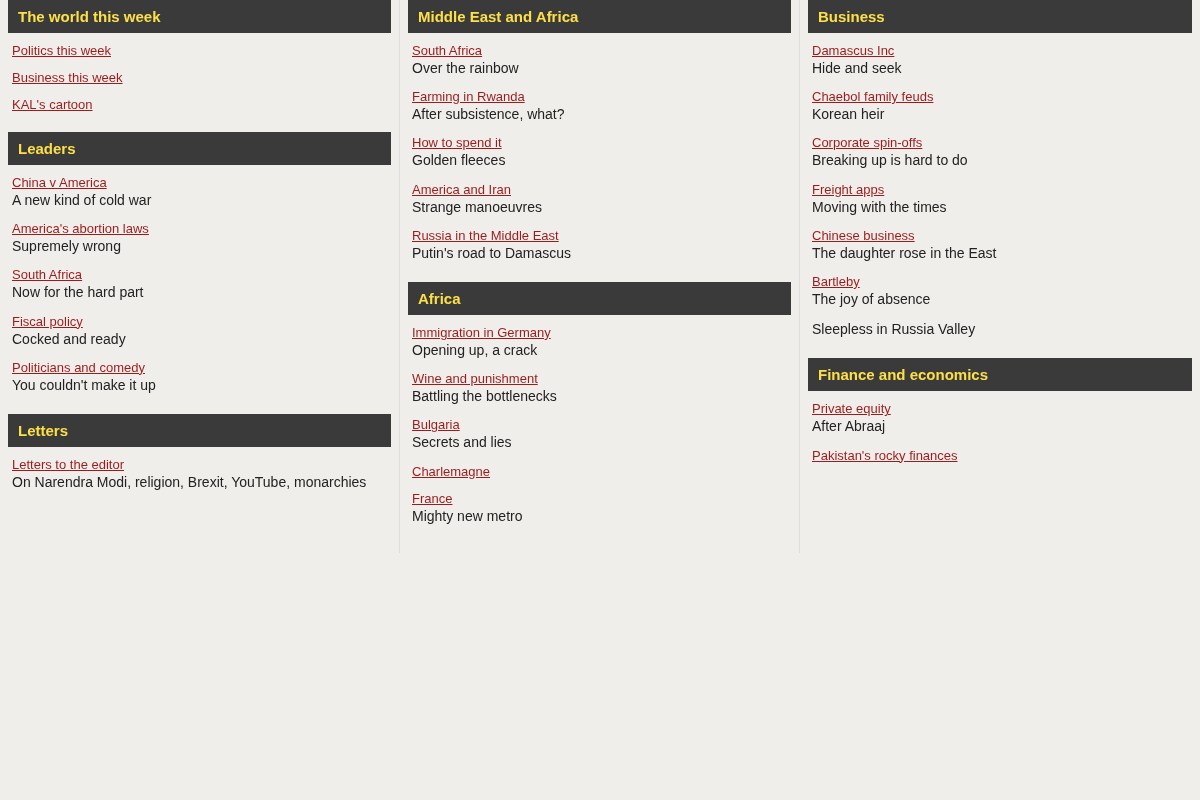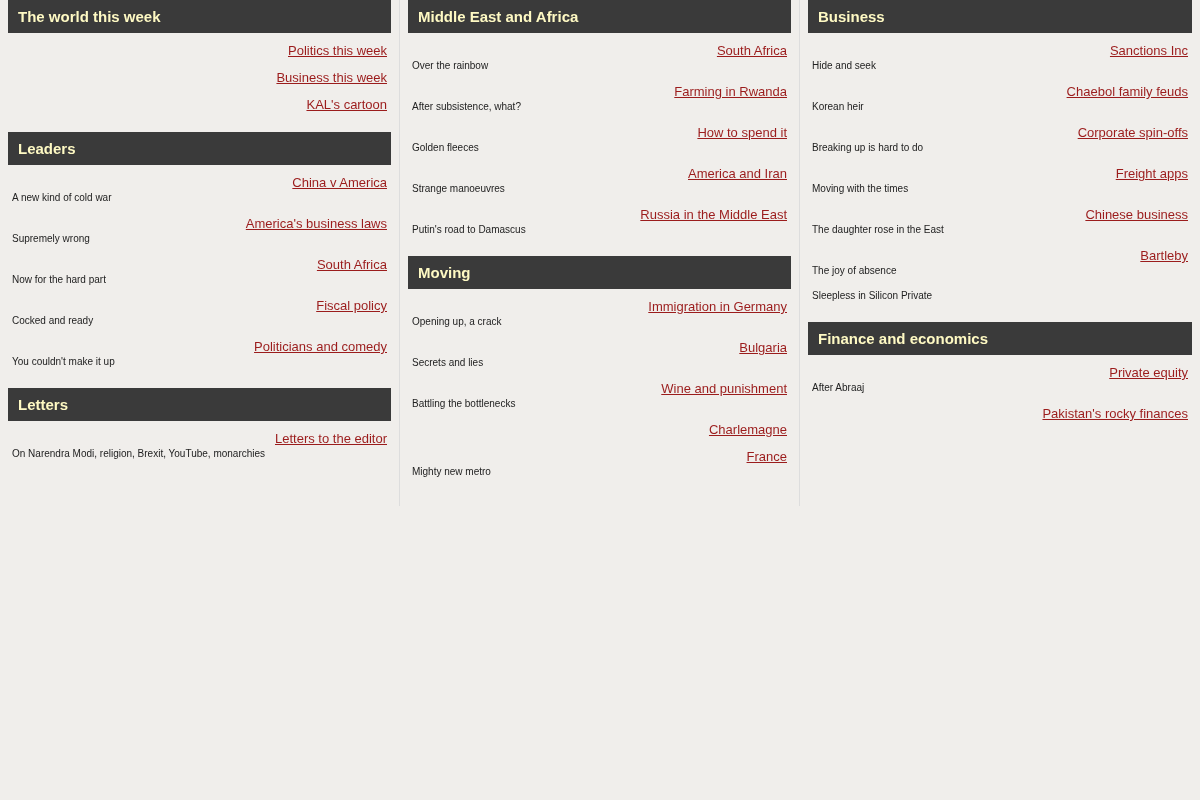--- a/index.html
+++ b/index.html
@@ -22,42 +22,41 @@
       border-right: 1px solid #ddd;
     }
     .column:last-child {
       border-right: none;
     }
     .section {
       margin-bottom: 20px;
     }
     .section-header {
       background: #3a3a3a;
-      color: #fef9c3;
+      color: #fde047;
       font-weight: bold;
       font-size: 15px;
       padding: 8px 10px;
       margin-bottom: 10px;
       font-family: Arial, sans-serif;
     }
     .article-item {
       margin-bottom: 12px;
       padding: 0 4px;
     }
     .article-category {
       color: #9b1c1c;
       font-size: 13px;
       font-family: Arial, sans-serif;
       display: block;
       margin-bottom: 1px;
-      text-align: right;
     }
     .article-title {
       color: #222;
-      font-size: 10px;
+      font-size: 14px;
       font-family: Arial, sans-serif;
       display: block;
       line-height: 1.3;
     }
   </style>
 </head>
 <body>
 
 <div class="page-container">
 <div class="column">
@@ -73,21 +72,21 @@
           <a class="article-category" href="#">KAL's cartoon</a>
         </div>
       </div>
       <div class="section">
         <div class="section-header">Leaders</div>
         <div class="article-item">
           <a class="article-category" href="#">China v America</a>
           <span class="article-title">A new kind of cold war</span>
         </div>
         <div class="article-item">
-          <a class="article-category" href="#">America's business laws</a>
+          <a class="article-category" href="#">America's abortion laws</a>
           <span class="article-title">Supremely wrong</span>
         </div>
         <div class="article-item">
           <a class="article-category" href="#">South Africa</a>
           <span class="article-title">Now for the hard part</span>
         </div>
         <div class="article-item">
           <a class="article-category" href="#">Fiscal policy</a>
           <span class="article-title">Cocked and ready</span>
         </div>
@@ -122,47 +121,47 @@
         <div class="article-item">
           <a class="article-category" href="#">America and Iran</a>
           <span class="article-title">Strange manoeuvres</span>
         </div>
         <div class="article-item">
           <a class="article-category" href="#">Russia in the Middle East</a>
           <span class="article-title">Putin's road to Damascus</span>
         </div>
       </div>
       <div class="section">
-        <div class="section-header">Moving</div>
+        <div class="section-header">Africa</div>
         <div class="article-item">
           <a class="article-category" href="#">Immigration in Germany</a>
           <span class="article-title">Opening up, a crack</span>
         </div>
         <div class="article-item">
+          <a class="article-category" href="#">Wine and punishment</a>
+          <span class="article-title">Battling the bottlenecks</span>
+        </div>
+        <div class="article-item">
           <a class="article-category" href="#">Bulgaria</a>
           <span class="article-title">Secrets and lies</span>
-        </div>
-        <div class="article-item">
-          <a class="article-category" href="#">Wine and punishment</a>
-          <span class="article-title">Battling the bottlenecks</span>
         </div>
         <div class="article-item">
           <a class="article-category" href="#">Charlemagne</a>
         </div>
         <div class="article-item">
           <a class="article-category" href="#">France</a>
           <span class="article-title">Mighty new metro</span>
         </div>
       </div>
     </div>
     <div class="column">
       <div class="section">
         <div class="section-header">Business</div>
         <div class="article-item">
-          <a class="article-category" href="#">Sanctions Inc</a>
+          <a class="article-category" href="#">Damascus Inc</a>
           <span class="article-title">Hide and seek</span>
         </div>
         <div class="article-item">
           <a class="article-category" href="#">Chaebol family feuds</a>
           <span class="article-title">Korean heir</span>
         </div>
         <div class="article-item">
           <a class="article-category" href="#">Corporate spin-offs</a>
           <span class="article-title">Breaking up is hard to do</span>
         </div>
@@ -172,21 +171,21 @@
         </div>
         <div class="article-item">
           <a class="article-category" href="#">Chinese business</a>
           <span class="article-title">The daughter rose in the East</span>
         </div>
         <div class="article-item">
           <a class="article-category" href="#">Bartleby</a>
           <span class="article-title">The joy of absence</span>
         </div>
         <div class="article-item">
-          <span class="article-title">Sleepless in Silicon Private</span>
+          <span class="article-title">Sleepless in Russia Valley</span>
         </div>
       </div>
       <div class="section">
         <div class="section-header">Finance and economics</div>
         <div class="article-item">
           <a class="article-category" href="#">Private equity</a>
           <span class="article-title">After Abraaj</span>
         </div>
         <div class="article-item">
           <a class="article-category" href="#">Pakistan's rocky finances</a>

